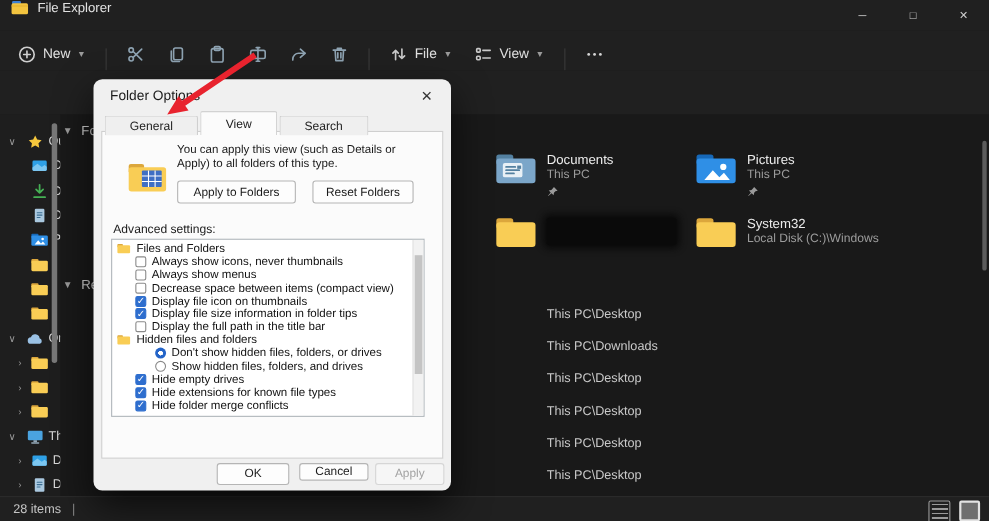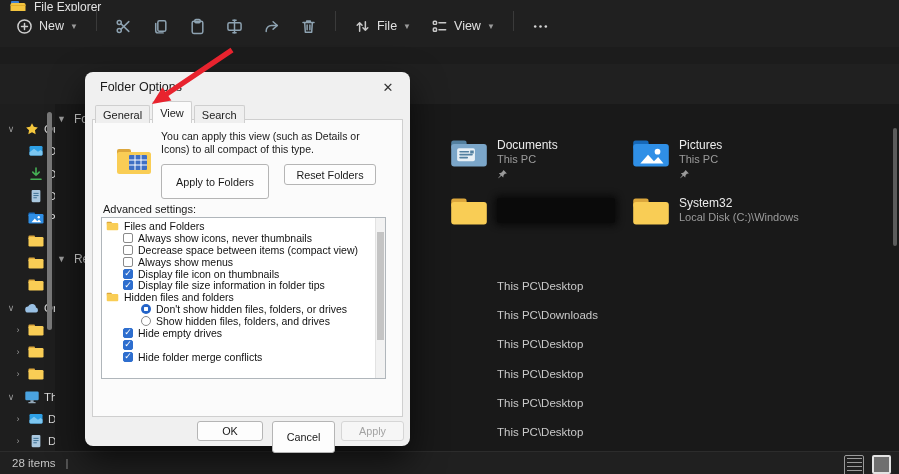--- a/index.html
+++ b/index.html
@@ -3,21 +3,21 @@
 <meta charset="utf-8">
 <style>
   html,body{margin:0;padding:0}
   body{width:899px;height:474px;position:relative;overflow:hidden;background:#1c1c1c;
        font-family:"Liberation Sans",sans-serif;color:#e6e6e6;-webkit-font-smoothing:antialiased}
   .titlebar{position:absolute;left:0;top:0;right:0;height:28px;background:#202020;display:flex;align-items:flex-start}
   .app-ico{width:16px;height:14px;margin-left:10px;display:inline-flex}
   .app-title{font-size:12px;color:#e2e2e2;margin-left:8px}
   .win-controls{position:absolute;right:0;top:0;height:28px;display:flex}
   .wc{width:46px;height:28px;display:flex;align-items:center;justify-content:center;font-size:10px;color:#cfcfcf}
-  .toolbar{position:absolute;left:0;top:11px;right:0;height:36px;background:#202020;display:flex;align-items:flex-start}
+  .toolbar{position:absolute;left:0;top:28px;right:0;height:36px;background:#202020;display:flex;align-items:flex-end}
   .tb-btn{display:flex;align-items:center;gap:6px;padding:0 10px;height:30px;border-radius:4px;font-size:12.5px;color:#e0e0e0}
   .tb-ico{width:17px;height:17px;display:inline-flex;color:#8ea3b2}
   .tb-ico svg,.app-ico svg,.sb-ico svg,.tile-ico svg,.exp svg,.ctl-ico svg{width:100%;height:100%;display:block}
   .chev{font-size:8px;color:#9a9a9a}
   .tb-sep{width:1px;height:20px;background:#3a3a3a;margin:0 8px}
   .addr-row{position:absolute;left:0;top:64px;right:0;height:40px;background:#202020}
   .nav-ico{position:absolute;top:79px;width:16px;height:16px;color:#b5b5b5}
   .addr-box{position:absolute;left:68px;top:72px;width:548px;height:29px;background:#252525;border:1px solid #3a3a3a;border-radius:4px}
   .addr-chevron{position:absolute;left:498px;top:7px;width:13px;height:13px;color:#b5b5b5}
   .addr-refresh{position:absolute;left:524px;top:5px;width:16px;height:16px;color:#c5c5c5}
@@ -50,51 +50,51 @@
   .view-toggles{position:absolute;right:8px;top:3px;display:flex;gap:8px}
   .vt{width:15px;height:15px}
   .vt-details{border:1.5px solid #9a9a9a;border-radius:2px;background:repeating-linear-gradient(#9a9a9a 0 1.5px,transparent 1.5px 4px) content-box;padding:2px 1.5px}
   .vt-large{border:2px solid #e3e3e3;border-radius:2px;background:#6f6f6f}
   
   .dialog{position:absolute;left:85px;top:72px;width:325px;height:374px;background:#f0f0f0;border-radius:8px;
           box-shadow:0 14px 34px rgba(0,0,0,.65);z-index:10;color:#1a1a1a;font-size:11px}
   .dlg-title{position:absolute;left:15px;top:8px;font-size:12.5px;color:#1a1a1a}
   .dlg-close{position:absolute;right:13px;top:6px;font-size:13px;color:#333;width:18px;height:18px;display:flex;align-items:center;justify-content:center}
   .dlg-tabs{position:absolute;left:10px;top:29px;display:flex;align-items:flex-end;z-index:3}
-  .tab{height:17px;display:flex;align-items:center;padding:0 7px;background:#efefef;border:1px solid #cfcfcf;border-bottom:none;
+  .tab{height:17px;display:flex;align-items:center;padding:0 22px;background:#efefef;border:1px solid #cfcfcf;border-bottom:none;
        border-radius:2px 2px 0 0;margin-right:2px;font-size:11px;color:#222}
   .tab.active{height:21px;background:#fbfbfb;position:relative;z-index:4}
   .dlg-page{position:absolute;left:7px;top:47px;width:309px;height:296px;background:#fbfbfb;border:1px solid #cfcfcf;z-index:2}
   .groupbox{position:absolute;left:8px;top:8px;width:293px;height:69px;border:1px solid #d7d7d7;border-radius:3px}
   .gb-legend{position:absolute;top:-7px;left:9px;background:#fbfbfb;padding:0 4px;font-size:11px}
   .fv-ico{position:absolute;left:23px;top:27px;width:36px;height:29px}
   .fv-desc{position:absolute;left:68px;top:10px;width:224px;font-size:10.5px;line-height:12.5px;color:#1a1a1a}
   .btn{background:#fdfdfd;border:1px solid #b5b5b5;border-radius:3px;font-size:10.8px;color:#1a1a1a;
        display:flex;align-items:center;justify-content:center;box-sizing:border-box;font-family:inherit}
   .btn.disabled{color:#a2a2a2;border-color:#d6d6d6;background:#f6f6f6}
-  .b-applyfolders{position:absolute;left:68px;top:44px;width:108px;height:35px}
+  .b-applyfolders{position:absolute;left:68px;top:44px;width:108px;height:21px}
   .b-resetfolders{position:absolute;left:191px;top:44px;width:92px;height:21px}
   .adv-label{position:absolute;left:10px;top:83px;font-size:11px}
   .listbox{position:absolute;left:8px;top:97px;width:285px;height:162px;background:#fff;border:1px solid #b0b6bb;box-sizing:border-box;overflow:hidden}
   .lb-inner{position:absolute;left:0;top:2px;right:10px}
   .adv-row{display:flex;align-items:center;height:11.9px;gap:5px;font-size:10.5px;color:#111;white-space:nowrap}
   .adv-row.t-group{padding-left:4px}
   .adv-row.t-checkbox{padding-left:21px}
   .adv-row.t-radio{padding-left:39px}
   .ctl-ico{width:13px;height:10px;display:inline-flex;flex:none}
   .cb{width:10px;height:10px;flex:none;border:1px solid #8a8a8a;background:#fff;border-radius:2px;display:flex;
       align-items:center;justify-content:center;font-size:9px;line-height:1;color:#fff;box-sizing:border-box}
   .cb.checked{background:#2e6ece;border-color:#2e6ece}
   .rb{width:10px;height:10px;flex:none;border-radius:50%;border:1px solid #8a8a8a;background:#fff;box-sizing:border-box}
   .rb.selected{border:none;background:radial-gradient(circle,#fff 0 2.1px,#2464c8 2.3px 100%)}
   .lb-scroll{position:absolute;right:0;top:0;bottom:0;width:9px;background:#f2f2f2;border-left:1px solid #e2e2e2}
   .lb-thumb{position:absolute;left:1px;right:1px;top:14px;height:108px;background:#c4c4c4}
   .b-restore{position:absolute;left:207px;top:268px;width:86px;height:20px}
   .b-ok{position:absolute;left:112px;top:349px;width:66px;height:20px}
-  .b-cancel{position:absolute;left:187px;top:349px;width:63px;height:32px}
+  .b-cancel{position:absolute;left:187px;top:349px;width:63px;height:16px}
   .b-apply{position:absolute;left:256px;top:349px;width:63px;height:20px}
   .arrow-overlay{position:absolute;left:130px;top:40px;width:120px;height:80px;z-index:20;pointer-events:none}
 </style>
 </head>
 <body>
 
 <div class="titlebar">
   <span class="app-ico">
       <svg viewBox="0 0 16 14">
         <rect x="1" y="1" width="8" height="6" rx="1" fill="#3b7fd4"></rect>
@@ -476,54 +476,58 @@
       <div class="tab active">View</div>
       <div class="tab">Search</div>
     </div>
   <div class="dlg-page">
     <span class="fv-ico"><svg viewBox="0 0 36 29">
           <rect x="1" y="2" width="14" height="9" rx="2" fill="#dca73c"></rect>
           <rect x="1" y="5" width="34" height="22" rx="2.5" fill="#f9cd55"></rect>
           <rect x="13" y="8" width="18" height="15" rx="1" fill="#3f6fc4"></rect>
           <path d="M13 13h18M13 18h18M19 8v15M25 8v15" stroke="#fff" stroke-width="1"></path>
         </svg></span>
-    <div class="fv-desc">You can apply this view (such as Details or Icons) to all compact of this type.</div>
+    <div class="fv-desc">You can apply this view (such as Details or Apply) to all folders of this type.</div>
     <button class="btn b-applyfolders">Apply to Folders</button>
     <button class="btn b-resetfolders">Reset Folders</button>
     <span class="adv-label">Advanced settings:</span>
     <div class="listbox">
       <div class="lb-inner" id="advanced-list">
           <div class="adv-row t-group">
             <span class="ctl-ico">
               <svg viewBox="0 0 32 26">
                 <rect x="1" y="2" width="13" height="8" rx="2" fill="#dca73c"></rect>
                 <rect x="1" y="5" width="30" height="19" rx="2.5" fill="#f9cd55"></rect>
               </svg>
             </span>
             <span>Files and Folders</span>
           </div>
           <div class="adv-row t-checkbox">
             <span class="cb"></span>
             <span>Always show icons, never thumbnails</span>
           </div>
           <div class="adv-row t-checkbox">
             <span class="cb"></span>
+            <span>Always show menus</span>
+          </div>
+          <div class="adv-row t-checkbox">
+            <span class="cb"></span>
             <span>Decrease space between items (compact view)</span>
-          </div>
-          <div class="adv-row t-checkbox">
-            <span class="cb"></span>
-            <span>Always show menus</span>
           </div>
           <div class="adv-row t-checkbox">
             <span class="cb checked">✓</span>
             <span>Display file icon on thumbnails</span>
           </div>
           <div class="adv-row t-checkbox">
             <span class="cb checked">✓</span>
             <span>Display file size information in folder tips</span>
+          </div>
+          <div class="adv-row t-checkbox">
+            <span class="cb"></span>
+            <span>Display the full path in the title bar</span>
           </div>
           <div class="adv-row t-group">
             <span class="ctl-ico">
               <svg viewBox="0 0 32 26">
                 <rect x="1" y="2" width="13" height="8" rx="2" fill="#dca73c"></rect>
                 <rect x="1" y="5" width="30" height="19" rx="2.5" fill="#f9cd55"></rect>
               </svg>
             </span>
             <span>Hidden files and folders</span>
           </div>
@@ -534,20 +538,21 @@
           <div class="adv-row t-radio">
             <span class="rb"></span>
             <span>Show hidden files, folders, and drives</span>
           </div>
           <div class="adv-row t-checkbox">
             <span class="cb checked">✓</span>
             <span>Hide empty drives</span>
           </div>
           <div class="adv-row t-checkbox">
             <span class="cb checked">✓</span>
+            <span>Hide extensions for known file types</span>
           </div>
           <div class="adv-row t-checkbox">
             <span class="cb checked">✓</span>
             <span>Hide folder merge conflicts</span>
           </div>
         </div>
       <div class="lb-scroll">
         <div class="lb-thumb"></div>
       </div>
     </div>

